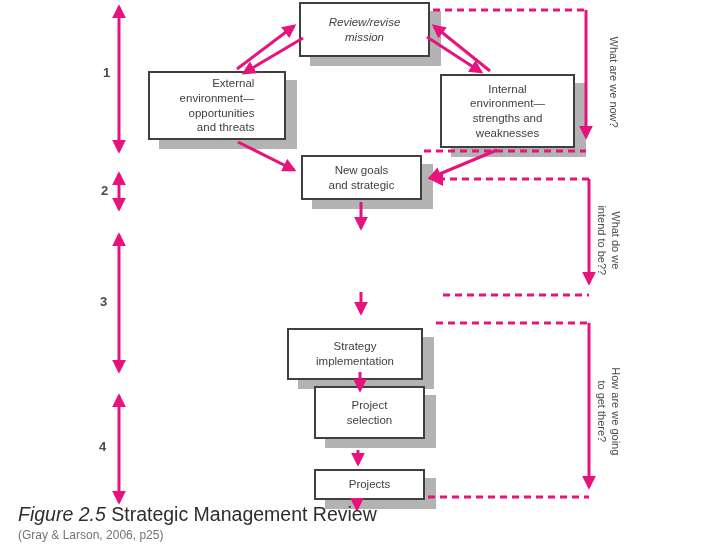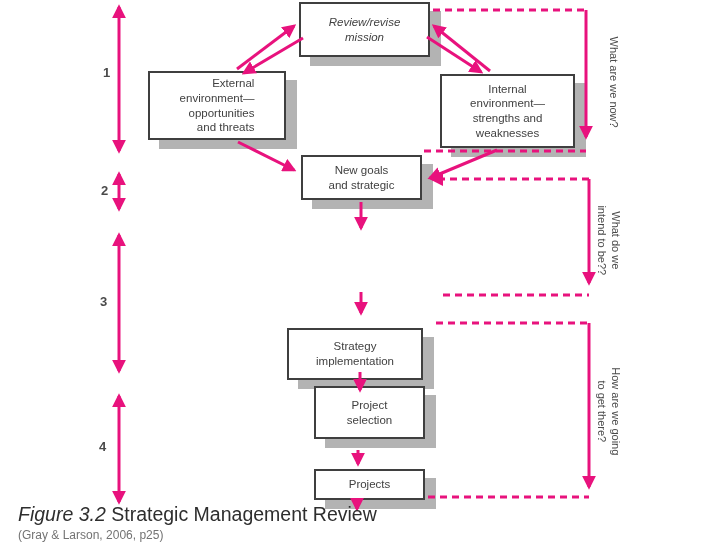--- a/index.html
+++ b/index.html
@@ -114,17 +114,17 @@
       <line x1="589" y1="179" x2="589" y2="283" marker-end="url(#ah)"></line>
       <line x1="443" y1="295" x2="589" y2="295" stroke-dasharray="7 5"></line>
 
       <line x1="436" y1="323" x2="589" y2="323" stroke-dasharray="7 5"></line>
       <line x1="589" y1="323" x2="589" y2="487" marker-end="url(#ah)"></line>
       <line x1="428" y1="497" x2="589" y2="497" stroke-dasharray="7 5"></line>
     </g>
   </svg>
 
   <div class="caption">
-    <div class="line1"><span class="fig-label">Figure 3.2</span><span> Strategic Management Review</span></div>
+    <div class="line1"><span class="fig-label">Figure 2.5</span><span> Strategic Management Review</span></div>
     <div class="cite">(Gray &amp; Larson, 2006, p25)</div>
   </div>
 
 </div>
 
 </body></html>

